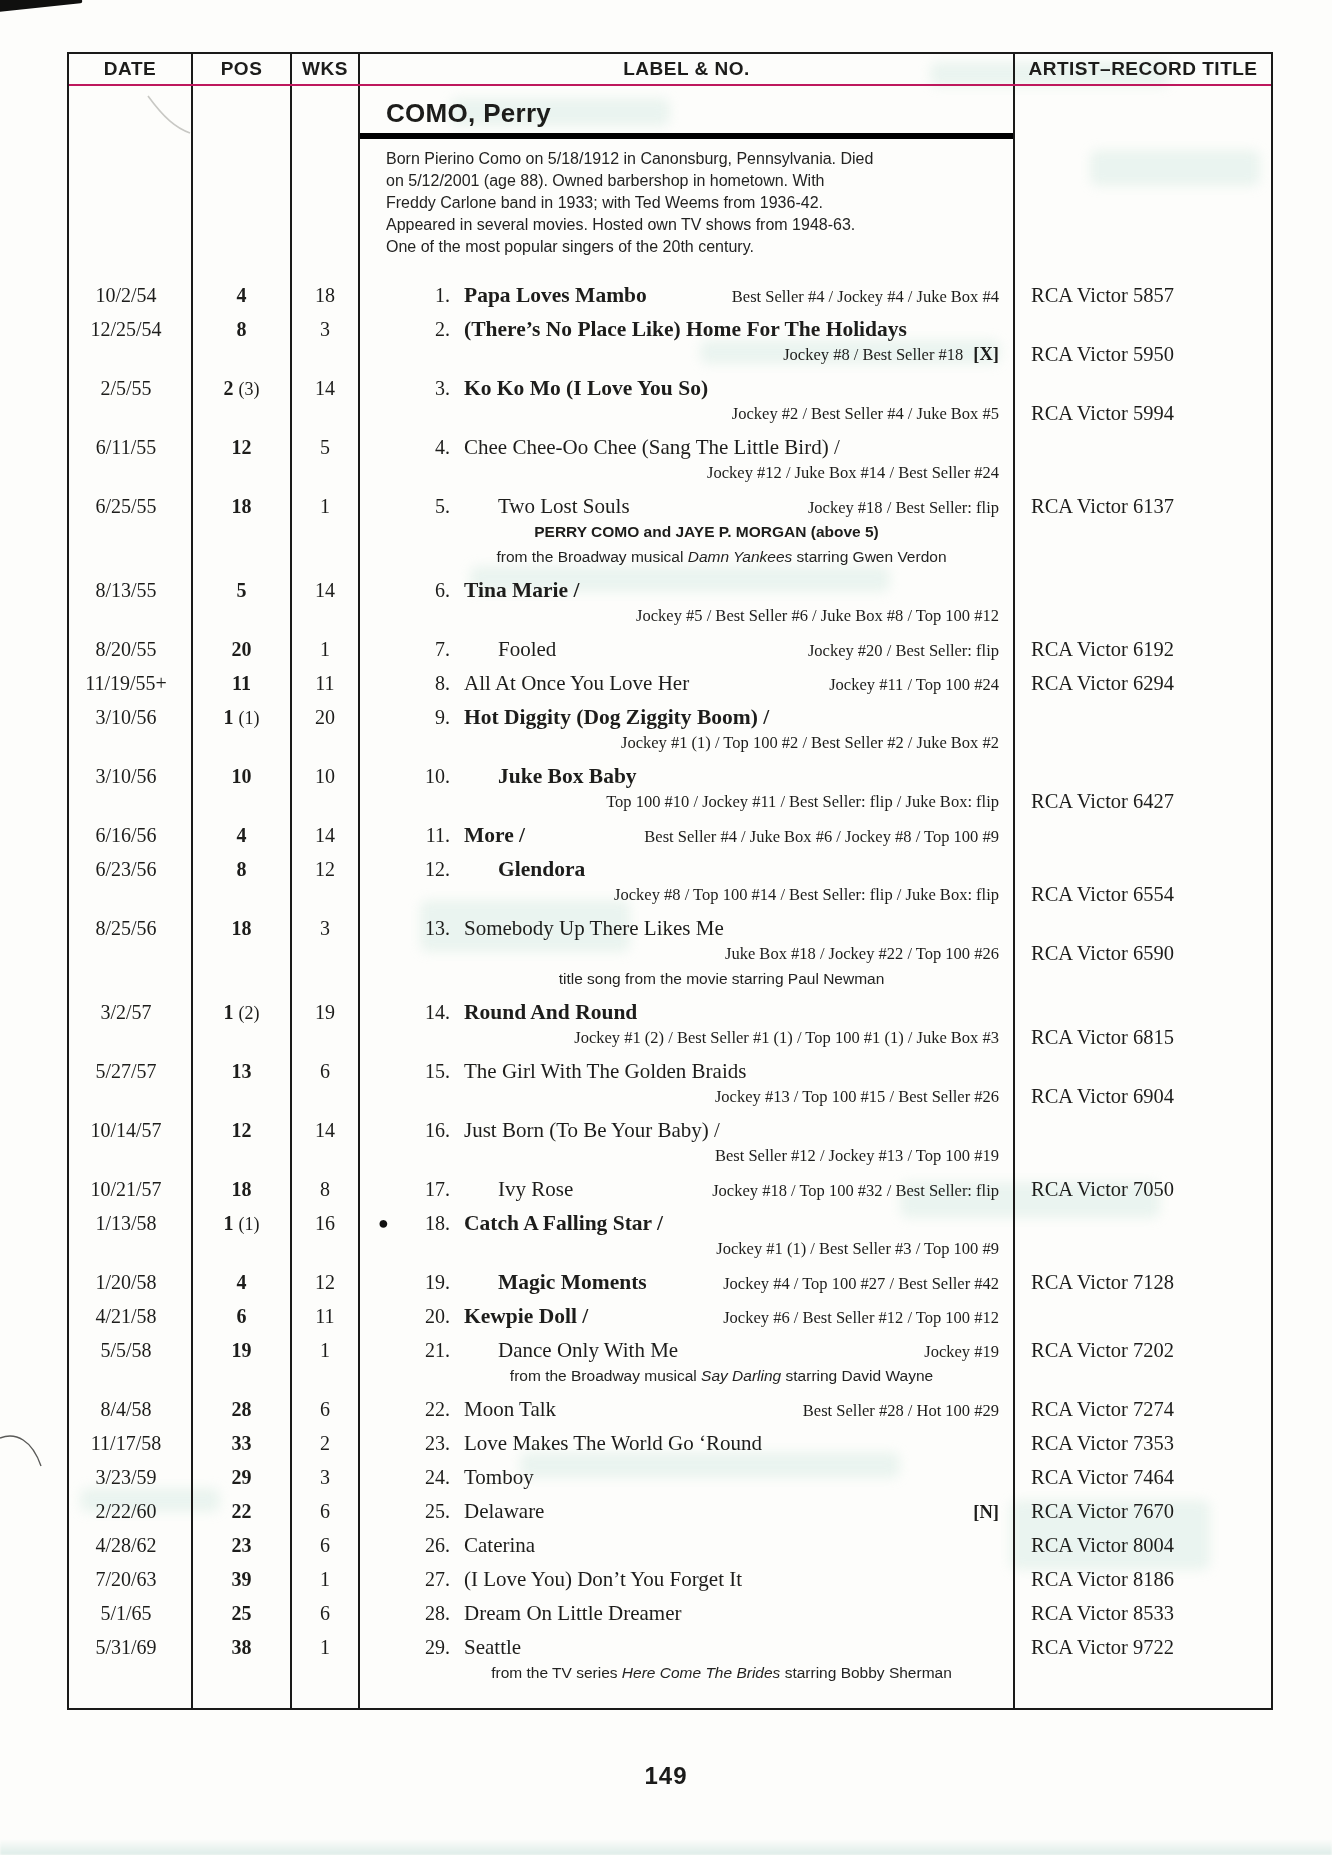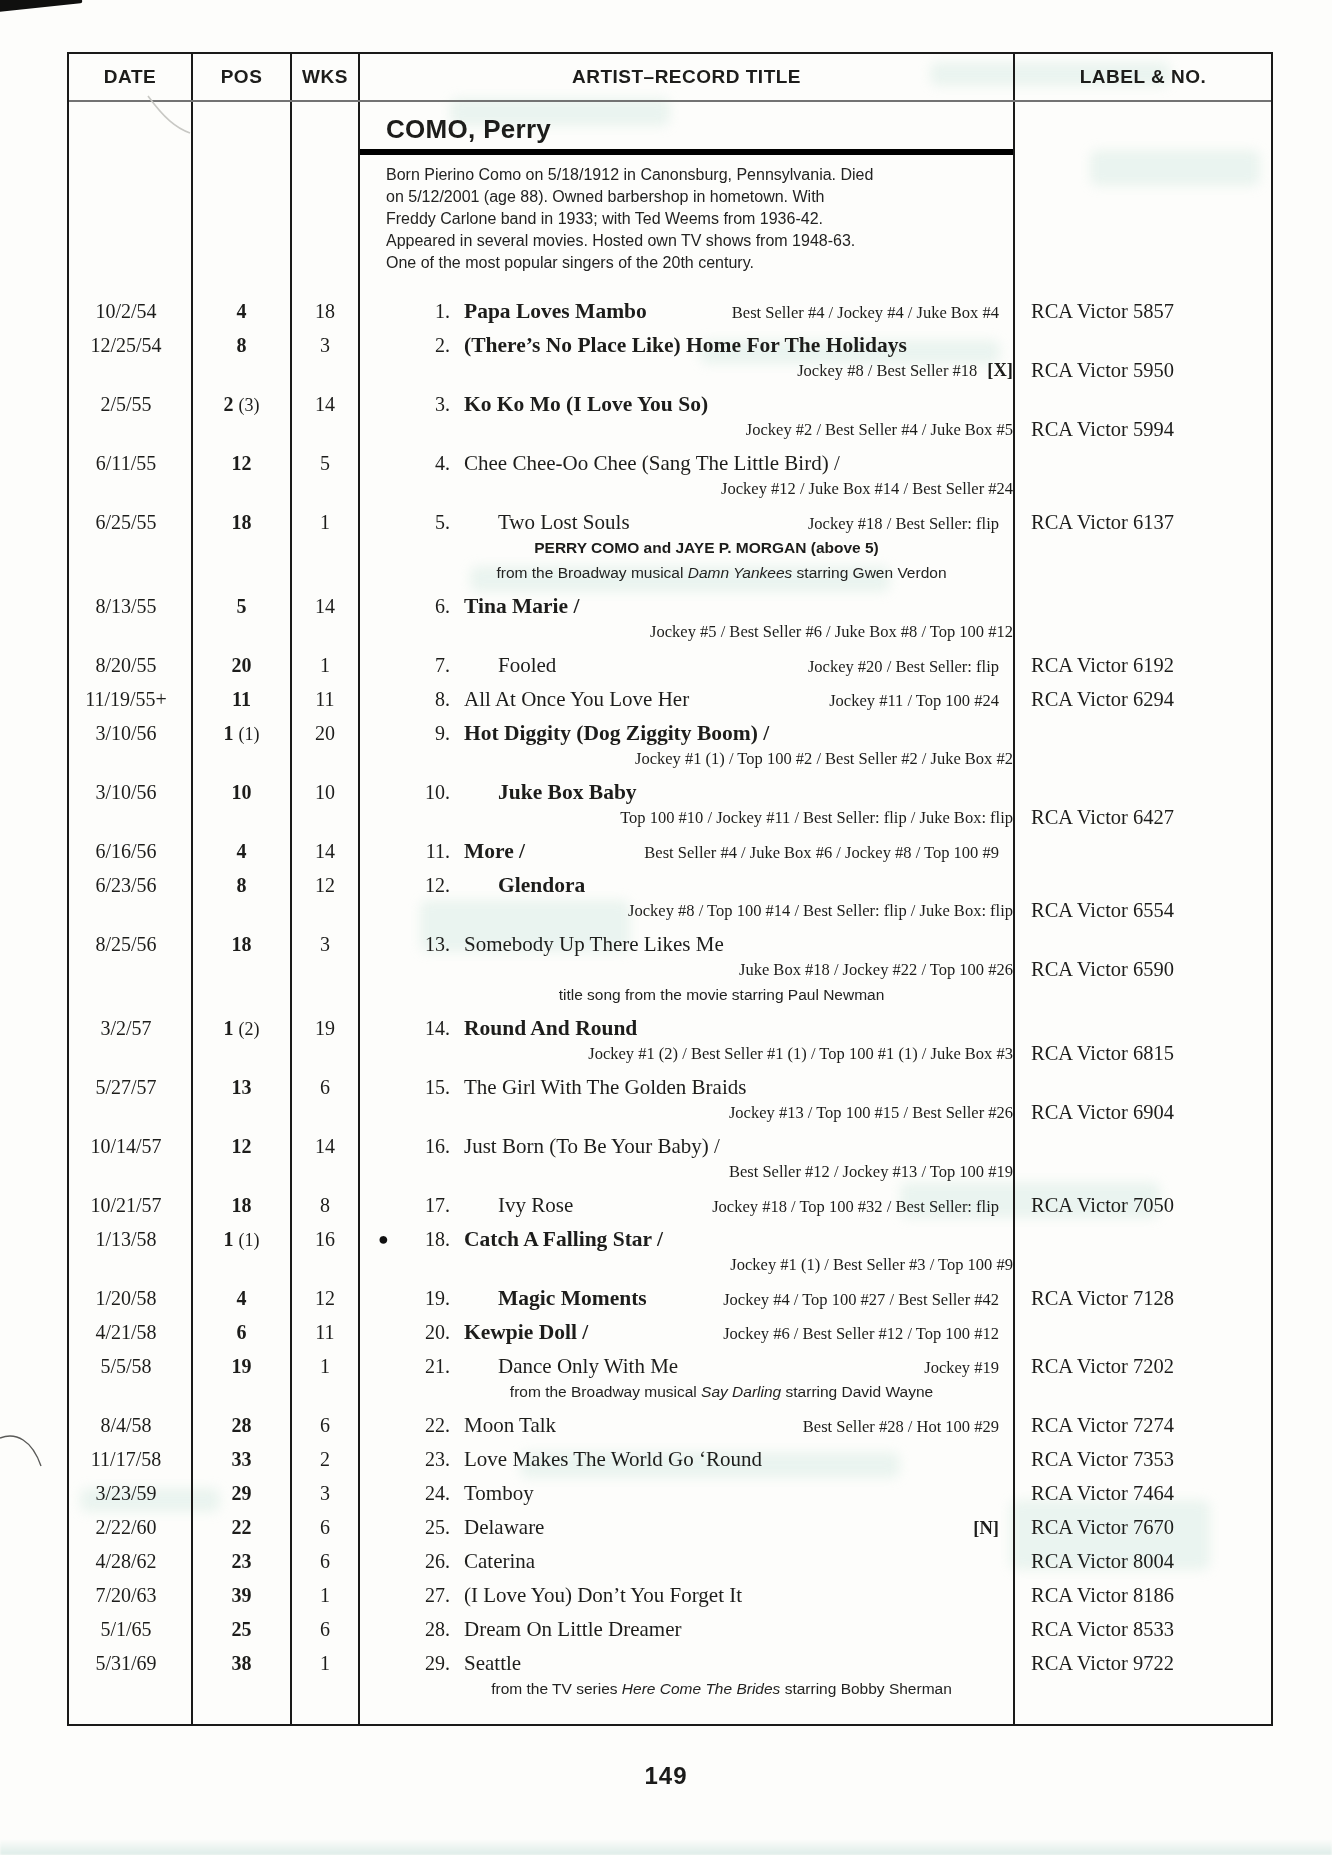--- a/index.html
+++ b/index.html
@@ -22,21 +22,21 @@
 
   
   .sheet-table {
     position:absolute; z-index:1; left:67px; top:52px; width:1206px;
     border:2px solid #1a1a19; background:transparent;
   }
   .grid-row { display:grid; grid-template-columns:124px 99px 68px 655px 256px; }
   .cell { border-right:2px solid #1a1a19; }
   .cell:last-child { border-right:none; }
 
-  .thead { border-bottom:2px solid #737373; height:48px; }
+  .thead { border-bottom:2px solid #be185d; height:32px; }
   .thead .cell {
     display:flex; align-items:center; justify-content:center;
     font-family:"Liberation Sans","DejaVu Sans",sans-serif;
     font-weight:bold; font-size:19px; letter-spacing:0.5px;
   }
 
   
   .name-box { border-bottom:6px solid #000000; padding:12px 0 4px 26px; }
   .artist-name { font-family:"Liberation Sans","DejaVu Sans",sans-serif; font-weight:bold; font-size:26px; letter-spacing:0.3px; }
   .bio {
@@ -58,21 +58,21 @@
 
   .line { height:25px; line-height:25px; white-space:nowrap; }
   .title-line { display:flex; align-items:baseline; position:relative; }
   .num { flex:none; width:90px; text-align:right; font-size:20px; }
   .title { margin-left:14px; font-size:21px; }
   .title.bold { font-weight:bold; font-size:21.5px; }
   .title.indent { margin-left:48px; }
   .bullet { position:absolute; left:18px; top:0; font-size:18px; line-height:25px; color:#111; }
   .stats { font-size:16.5px; }
   .stats.inline { margin-left:auto; padding-right:14px; }
-  .stats-line { text-align:right; }
+  .stats-line { text-align:right; padding-right:14px; }
   .tag { font-weight:bold; font-size:18.5px; margin-left:10px; }
   .tag.mla { margin-left:auto; padding-right:14px; }
   .credit {
     text-align:center; margin-left:40px;
     font-family:"Liberation Sans","DejaVu Sans",sans-serif;
     font-weight:bold; font-size:15.5px;
   }
   .note {
     text-align:center; margin-left:70px;
     font-family:"Liberation Sans","DejaVu Sans",sans-serif;
@@ -105,22 +105,22 @@
 <div class="smudge" style="left:520px;top:1452px;width:380px;height:26px"></div>
 <div class="smudge" style="left:1010px;top:1500px;width:200px;height:70px"></div>
 <div class="smudge" style="left:80px;top:1488px;width:140px;height:24px"></div>
 <div class="bottom-tint"></div>
 
 <div class="sheet-table">
   <div class="grid-row thead">
     <div class="cell">DATE</div>
     <div class="cell">POS</div>
     <div class="cell">WKS</div>
+    <div class="cell">LABEL &amp; NO.</div>
     <div class="cell">ARTIST–RECORD TITLE</div>
-    <div class="cell">LABEL &amp; NO.</div>
   </div>
 
   <div class="tbody">
     <div class="grid-row">
       <div class="cell c-date"></div>
       <div class="cell c-pos"></div>
       <div class="cell c-wks"></div>
       <div class="cell">
         <div class="name-box">
           <span class="artist-name">COMO, Perry</span>

